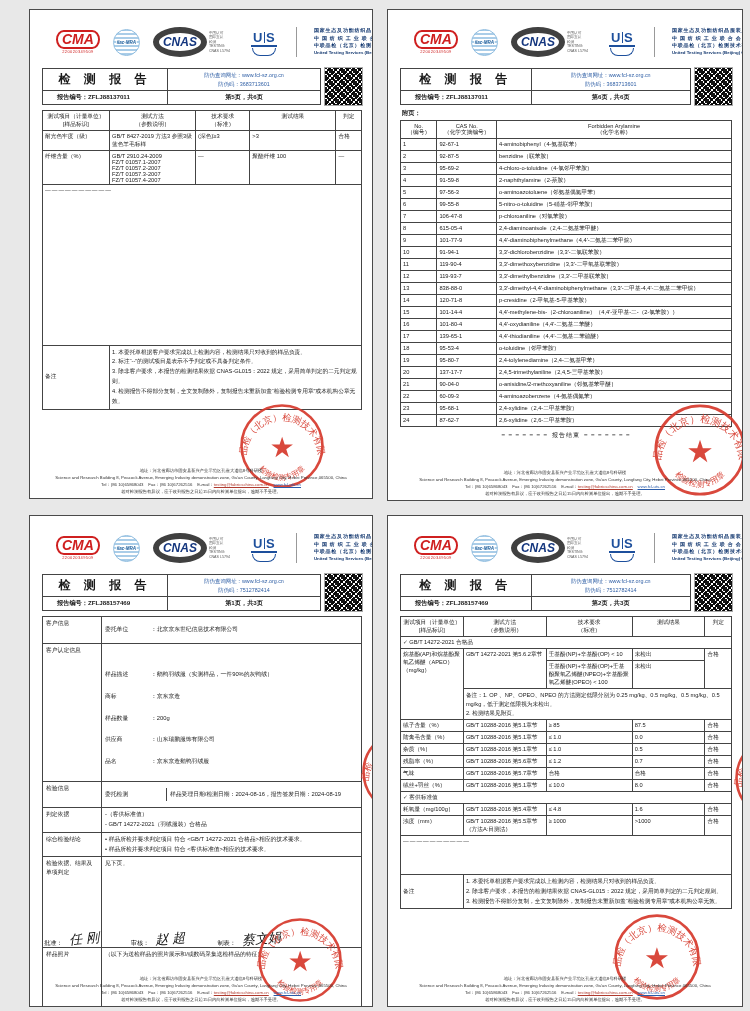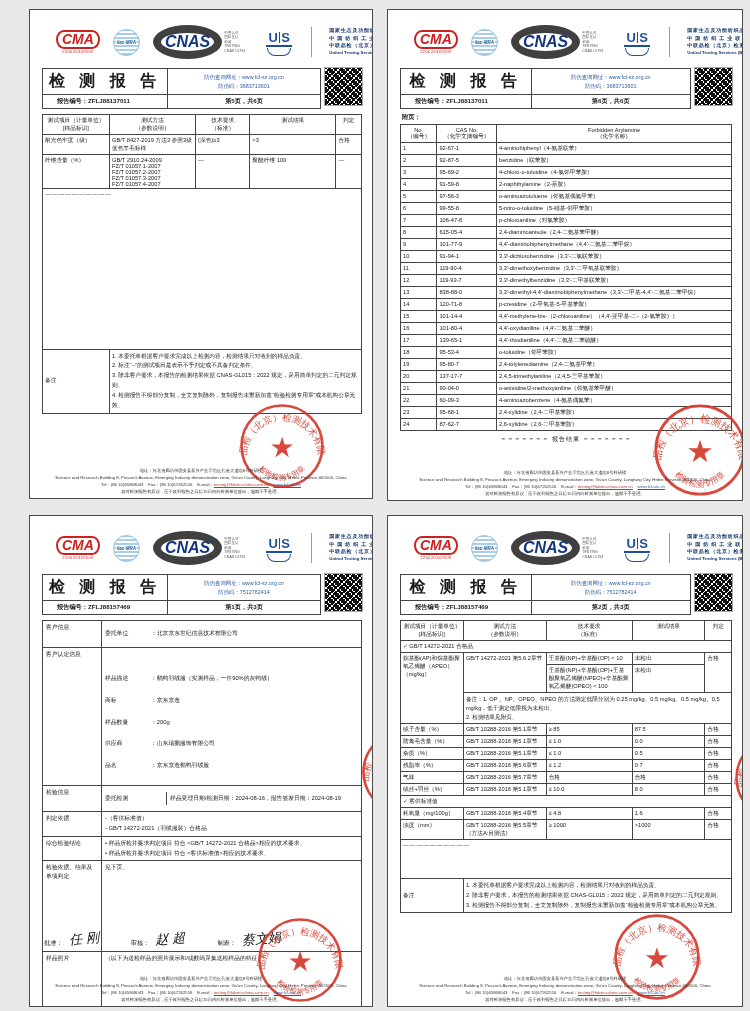--- a/index.html
+++ b/index.html
@@ -16,37 +16,37 @@
   .logos{display:flex;align-items:center;gap:13px;height:36px;margin:2px 0 8px 14px;}
   .cma-box{text-align:center;color:#cf2020;flex:0 0 auto;}
   .cma-mark{font-weight:bold;font-style:italic;font-size:14px;line-height:15px;
             border:2px solid #cf2020;border-radius:9px/11px;padding:0 4px;display:inline-block;}
   .cma-num{font-size:4px;letter-spacing:.4px;line-height:5px;}
   .ilac{width:25px;height:25px;border-radius:50%;flex:0 0 auto;border:1px solid #8fbde0;
         background:repeating-linear-gradient(0deg,#aacde8 0 2px,#fff 2px 4px);
         display:flex;align-items:center;justify-content:center;}
   .ilac span{font-size:4.5px;font-style:italic;font-weight:bold;color:#1d5d9b;background:rgba(255,255,255,.75);padding:0 1px;}
   .cnas-wrap{display:flex;align-items:center;gap:2px;flex:0 0 auto;}
-  .cnas-oval{font-size:16px;font-weight:bold;font-style:italic;color:#14367e;
-             border:8px solid #404040;border-radius:50%;padding:3px 4px;line-height:12px;}
+  .cnas-oval{font-size:12px;font-weight:bold;font-style:italic;color:#14367e;
+             border:6px solid #404040;border-radius:50%;padding:3px 4px;line-height:12px;}
   .cnas-side{font-size:3.6px;color:#555;white-space:pre-line;line-height:1.25;text-align:left;}
   .uts{flex:0 0 auto;width:30px;text-align:center;margin-left:6px;}
   .uts-letters{display:inline-block;color:#1d4f9c;font-weight:bold;font-size:13px;line-height:13px;
                border-bottom:2px solid #1d4f9c;padding:0 2px 1px 2px;}
   .uts-bar{display:inline-block;width:1.5px;height:11px;background:#1d4f9c;vertical-align:-1px;margin:0 1px;}
   .uts-swoosh{width:22px;height:7px;border:1.5px solid #1d4f9c;border-top:none;border-radius:0 0 12px 12px;margin:1px auto 0;}
   .vline{width:1px;height:30px;background:#999;margin:0 4px;flex:0 0 auto;}
   .org{font-size:5px;font-weight:bold;color:#12376f;line-height:1.5;letter-spacing:.8px;white-space:nowrap;}
   .org .en{font-size:4.4px;letter-spacing:0;}
 
   
   .titlebar{display:flex;align-items:stretch;}
   .title-table{flex:1;border-collapse:collapse;}
   .title-table td{border:1px solid #444;padding:2px 3px;}
-  .t-title{font-size:16px;font-weight:bold;letter-spacing:5px;text-align:center;width:45%;}
+  .t-title{font-size:12px;font-weight:bold;letter-spacing:5px;text-align:center;width:45%;}
   .t-anti{font-size:5.4px;color:#2f5fa5;text-align:center;line-height:1.55;}
   .t-anti span{display:block;}
   .t-no{font-size:6.2px;font-weight:bold;padding-left:14px!important;}
   .t-page{font-size:6.2px;font-weight:bold;text-align:center;}
   .qr{width:37px;height:37px;margin-left:4px;flex:0 0 auto;outline:1px solid #aaa;
       background:
         repeating-conic-gradient(#141414 0 25%,#fff 0 50%) 0 0/6px 6px,
         repeating-conic-gradient(#141414 0 25%,#fff 0 50%) 2px 3px/4px 4px;
       background-blend-mode:multiply;}
 

